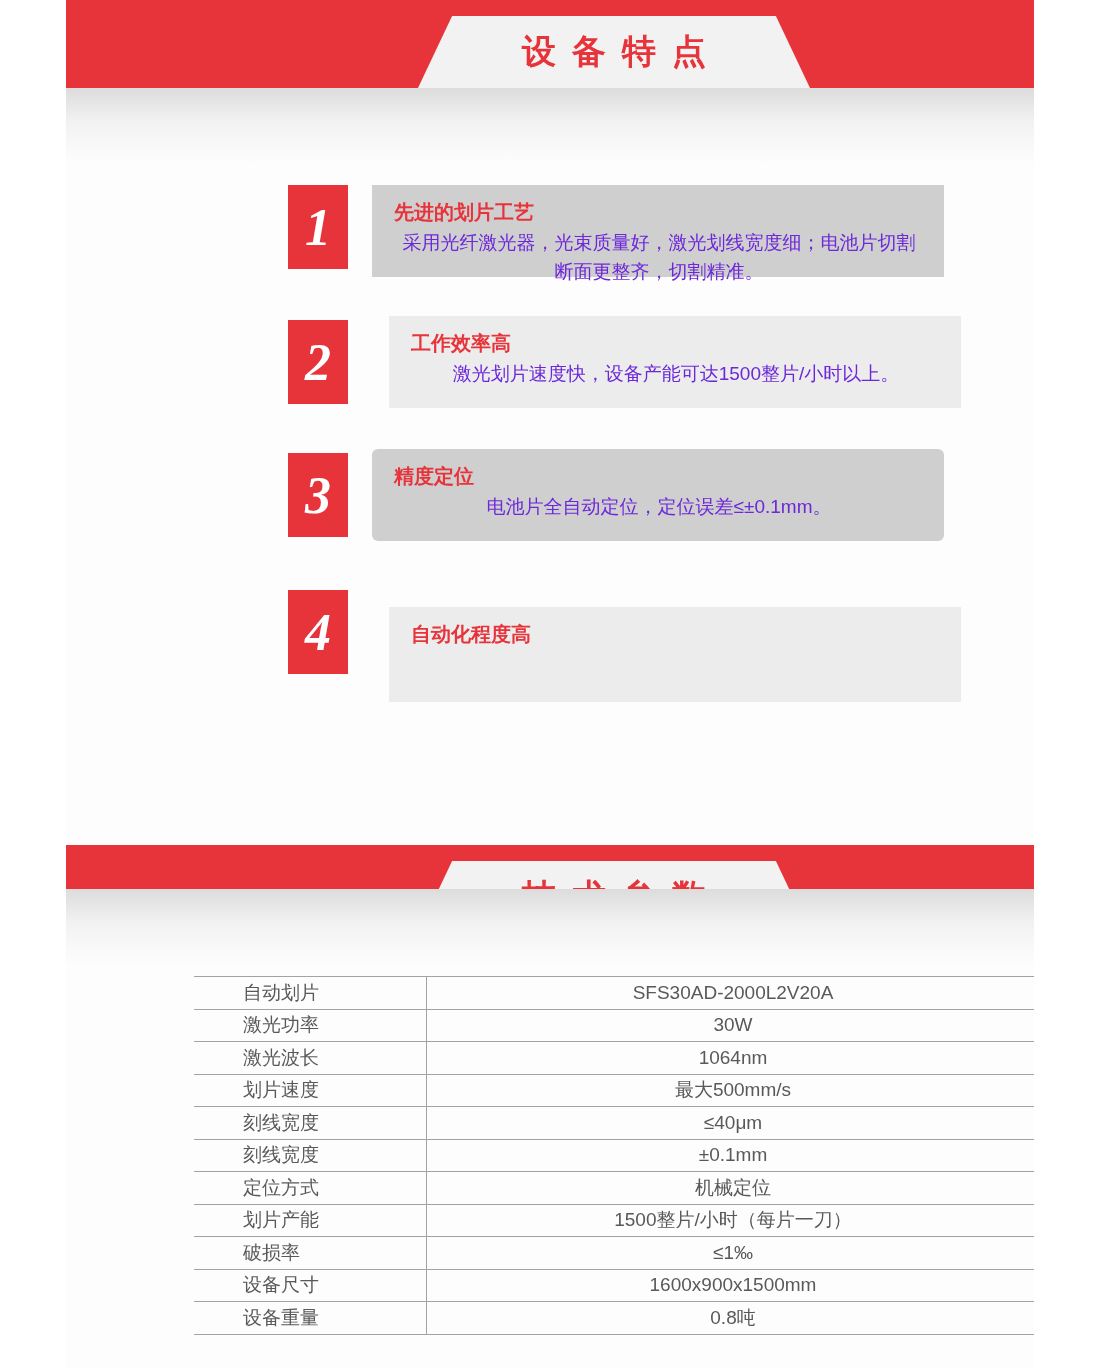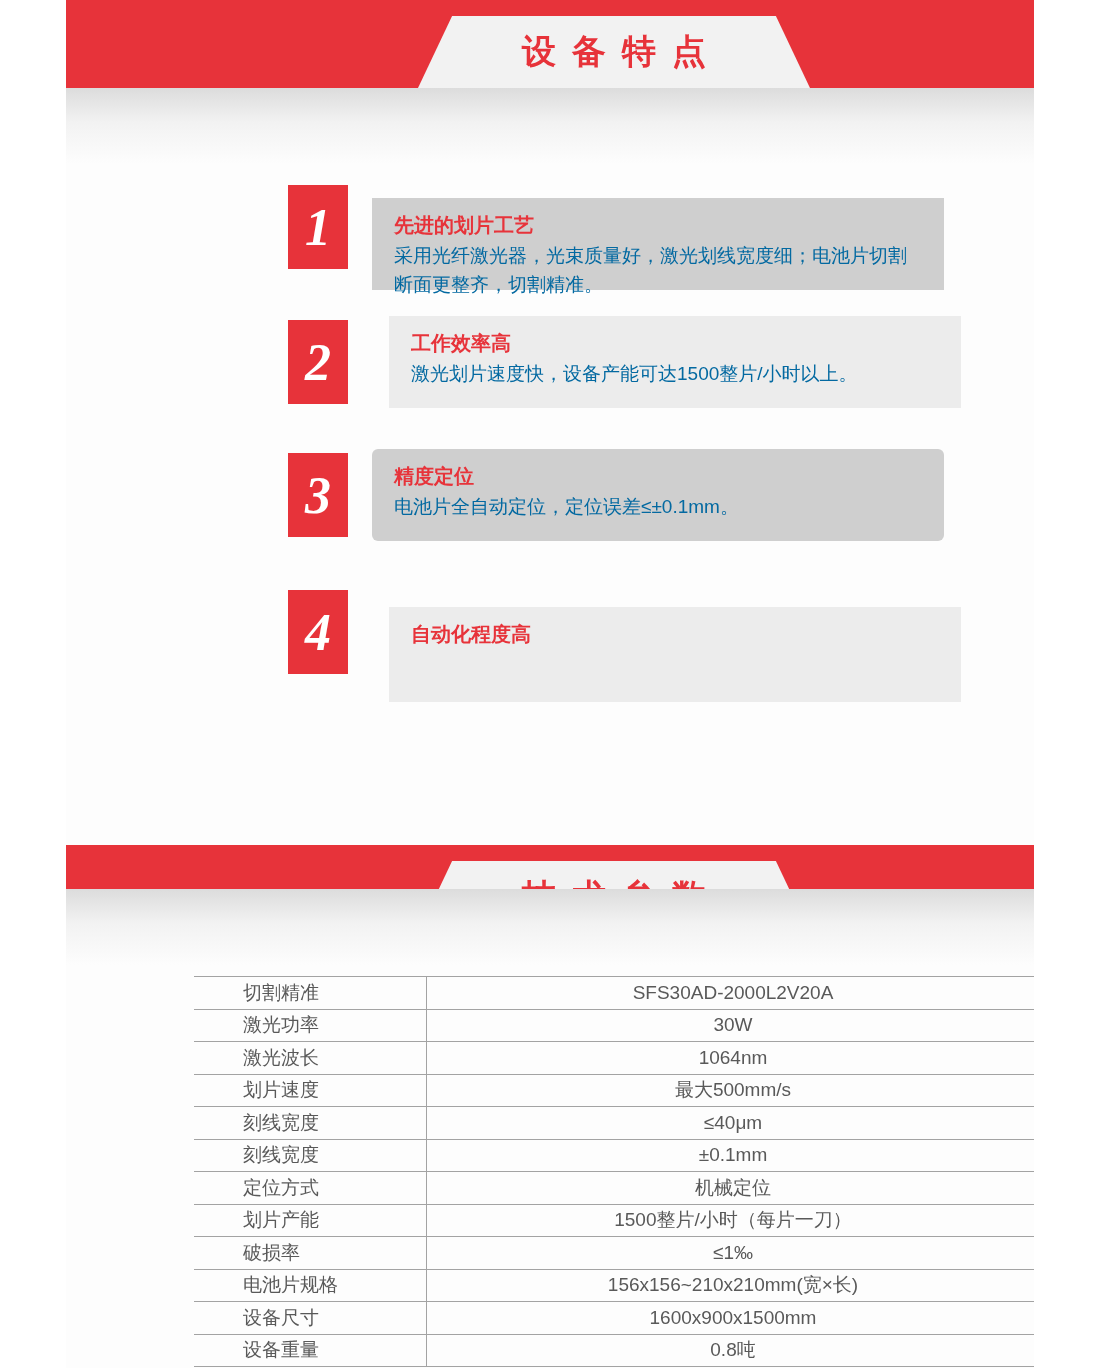--- a/index.html
+++ b/index.html
@@ -36,22 +36,22 @@
     color:#ffffff;font-family:"Liberation Serif","DejaVu Serif",serif;
     font-style:italic;font-weight:bold;font-size:52px;
   }
   .feature-box{
     position:absolute;left:306px;width:572px;box-sizing:border-box;
     padding:14px 20px 0 22px;
   }
   .feature-box.dark{background:#cfcfcf;}
   .feature-box.light{background:#ececec;margin-left:17px;}
   .feature-title{color:#e7333a;font-size:20px;font-weight:bold;line-height:26px;}
-  .feature-body{color:#0369a1;font-size:19px;line-height:29px;margin-top:3px;}
-  .num-1{top:185px;} .box-1{top:198px;height:92px;}
+  .feature-body{color:#6d28d9;font-size:19px;line-height:29px;margin-top:3px;text-align:center;}
+  .num-1{top:185px;} .box-1{top:185px;height:92px;}
   .num-2{top:320px;} .box-2{top:316px;height:92px;}
   .num-3{top:453px;} .box-3{top:449px;height:92px;border-radius:6px;}
   .num-4{top:590px;} .box-4{top:607px;height:95px;}
   
   .spec-table{
     position:absolute;left:128px;top:976px;width:845px;
     border-top:1px solid #a3a3a3;
   }
   .spec-row{
     display:flex;align-items:center;height:31.5px;
@@ -104,21 +104,21 @@
 
   <div class="banner banner-2">
     <div class="trapezoid">
       <span class="banner-title">技术参数</span>
     </div>
   </div>
   <div class="fade fade-2"></div>
 
   <div class="spec-table">
     <div class="spec-row">
-      <div class="spec-label">切割精准</div>
+      <div class="spec-label">自动划片</div>
       <div class="spec-value">SFS30AD-2000L2V20A</div>
     </div>
     <div class="spec-row">
       <div class="spec-label">激光功率</div>
       <div class="spec-value">30W</div>
     </div>
     <div class="spec-row">
       <div class="spec-label">激光波长</div>
       <div class="spec-value">1064nm</div>
     </div>
@@ -140,24 +140,20 @@
     </div>
     <div class="spec-row">
       <div class="spec-label">划片产能</div>
       <div class="spec-value">1500整片/小时（每片一刀）</div>
     </div>
     <div class="spec-row">
       <div class="spec-label">破损率</div>
       <div class="spec-value">≤1‰</div>
     </div>
     <div class="spec-row">
-      <div class="spec-label">电池片规格</div>
-      <div class="spec-value">156x156~210x210mm(宽×长)</div>
-    </div>
-    <div class="spec-row">
       <div class="spec-label">设备尺寸</div>
       <div class="spec-value">1600x900x1500mm</div>
     </div>
     <div class="spec-row">
       <div class="spec-label">设备重量</div>
       <div class="spec-value">0.8吨</div>
     </div>
   </div>
 
 </div>

